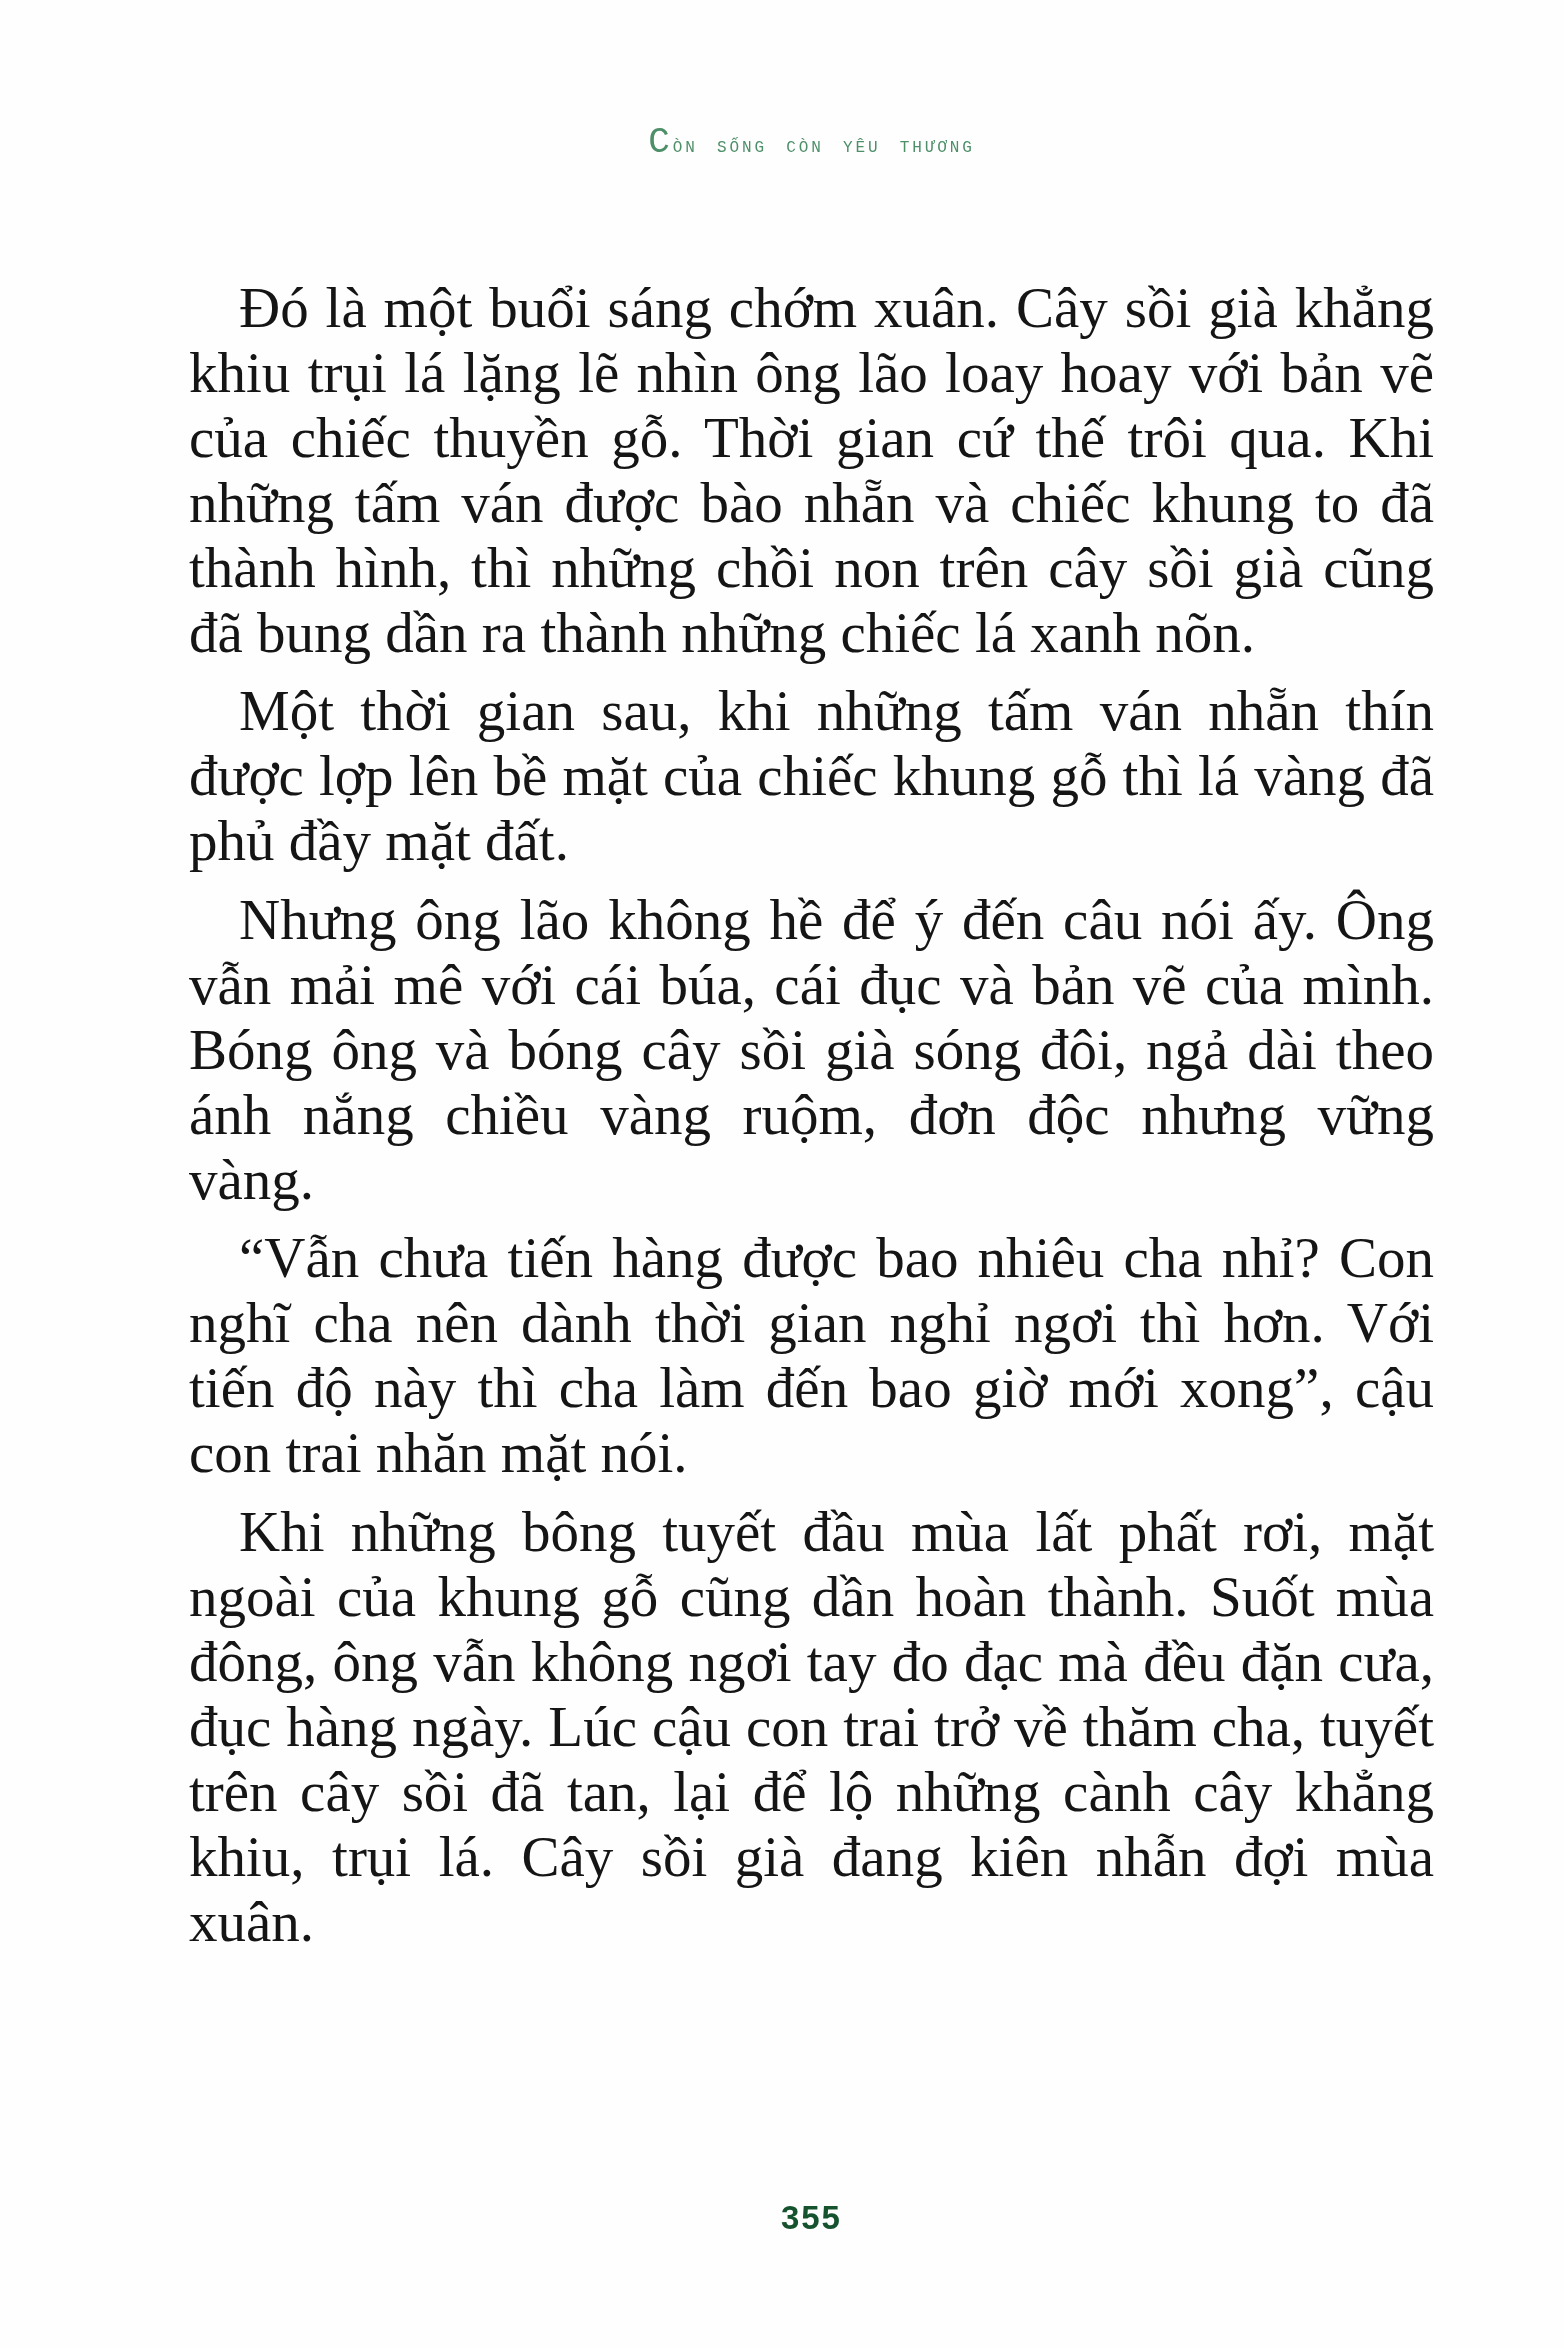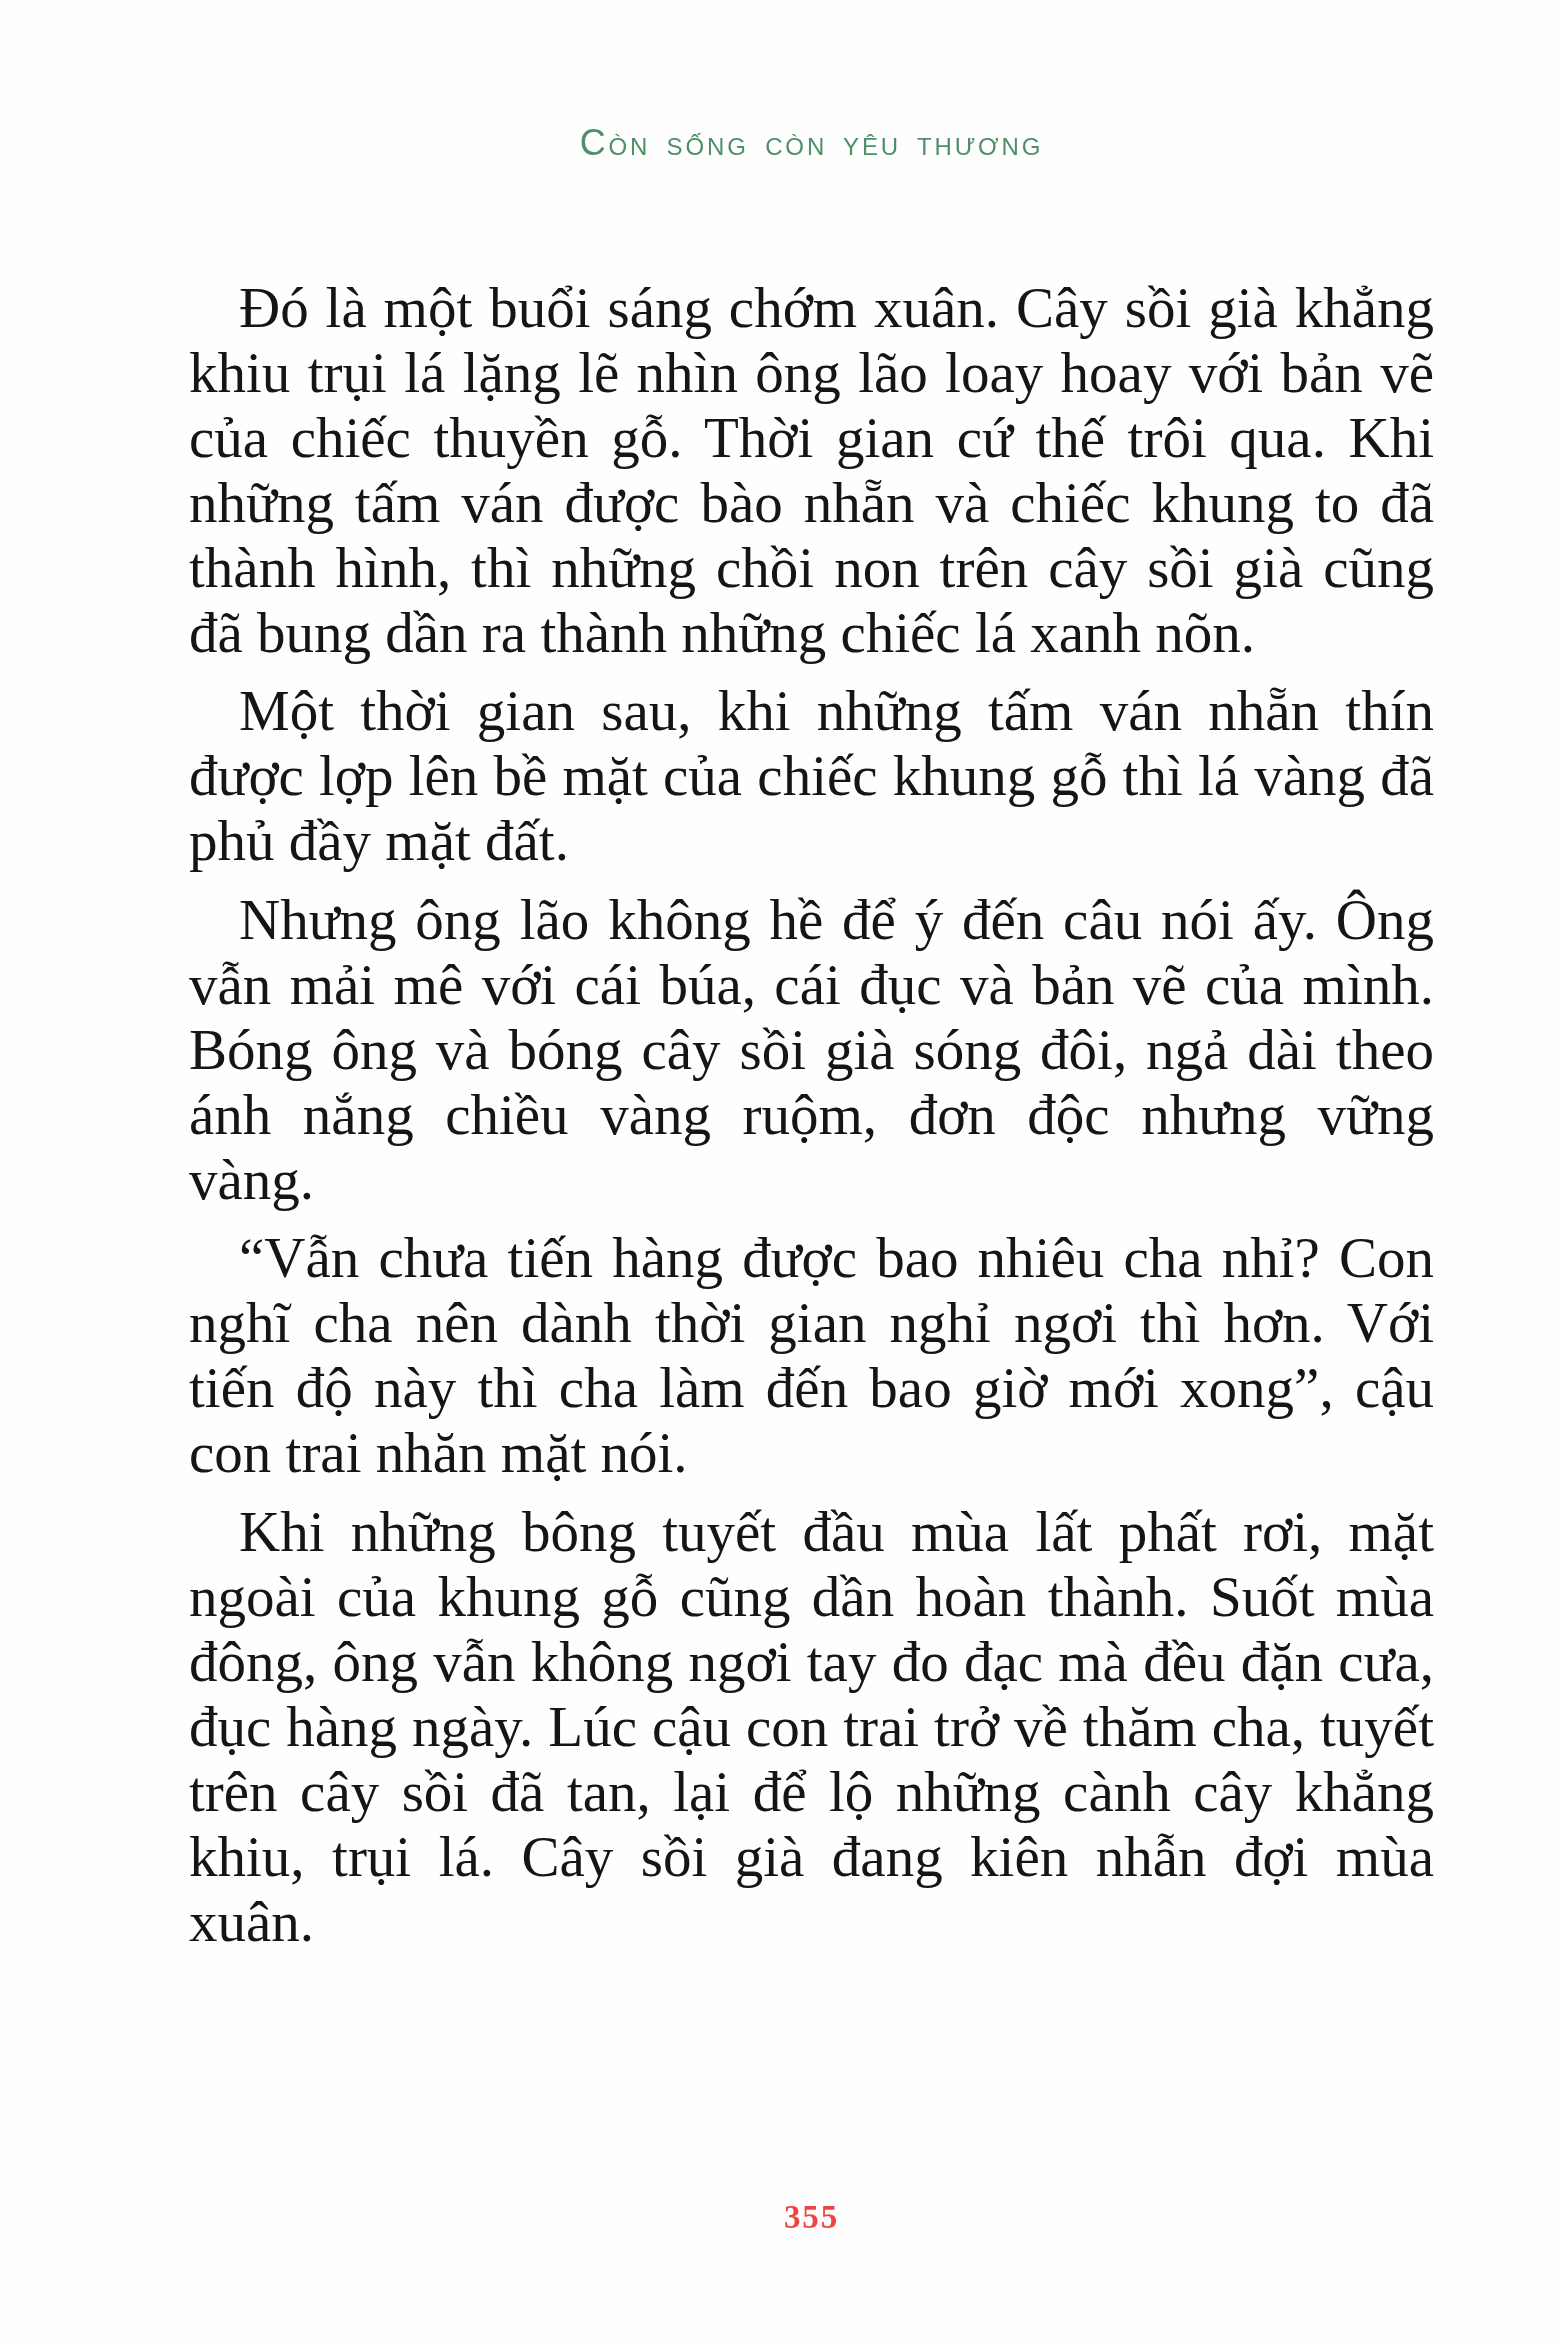--- a/index.html
+++ b/index.html
@@ -16,22 +16,22 @@
     overflow: hidden;
     font-family: "Liberation Serif", "DejaVu Serif", serif;
     color: #1b1b1b;
   }
   .running-head {
     position: absolute;
     top: 122px;
     left: 189px;
     width: 1245px;
     text-align: center;
-    font-family: Liberation Sans, sans-serif;
-    font-size: 24px;
+    font-family: Liberation Mono, monospace;
+    font-size: 16px;
     letter-spacing: 2.9px;
     word-spacing: 6.7px;
     color: #4d8f68;
     white-space: nowrap;
   }
   .running-head::first-letter {
     font-size: 36px;
   }
   .body-text {
     position: absolute;
@@ -46,25 +46,25 @@
     text-align: justify;
     text-indent: 50px;
     color: #151515;
   }
   .folio {
     position: absolute;
     top: 2199px;
     left: 189px;
     width: 1245px;
     text-align: center;
-    font-family: Liberation Serif, serif;
+    font-family: Liberation Sans, sans-serif;
     font-weight: bold;
     font-size: 33px;
     letter-spacing: 1.9px;
-    color: #ef4444;
+    color: #14532d;
   }
 </style>
 </head>
 <body>
 
 <div class="page">
 
   <div class="running-head">CÒN SỐNG CÒN YÊU THƯƠNG</div>
 
   <div class="body-text">

